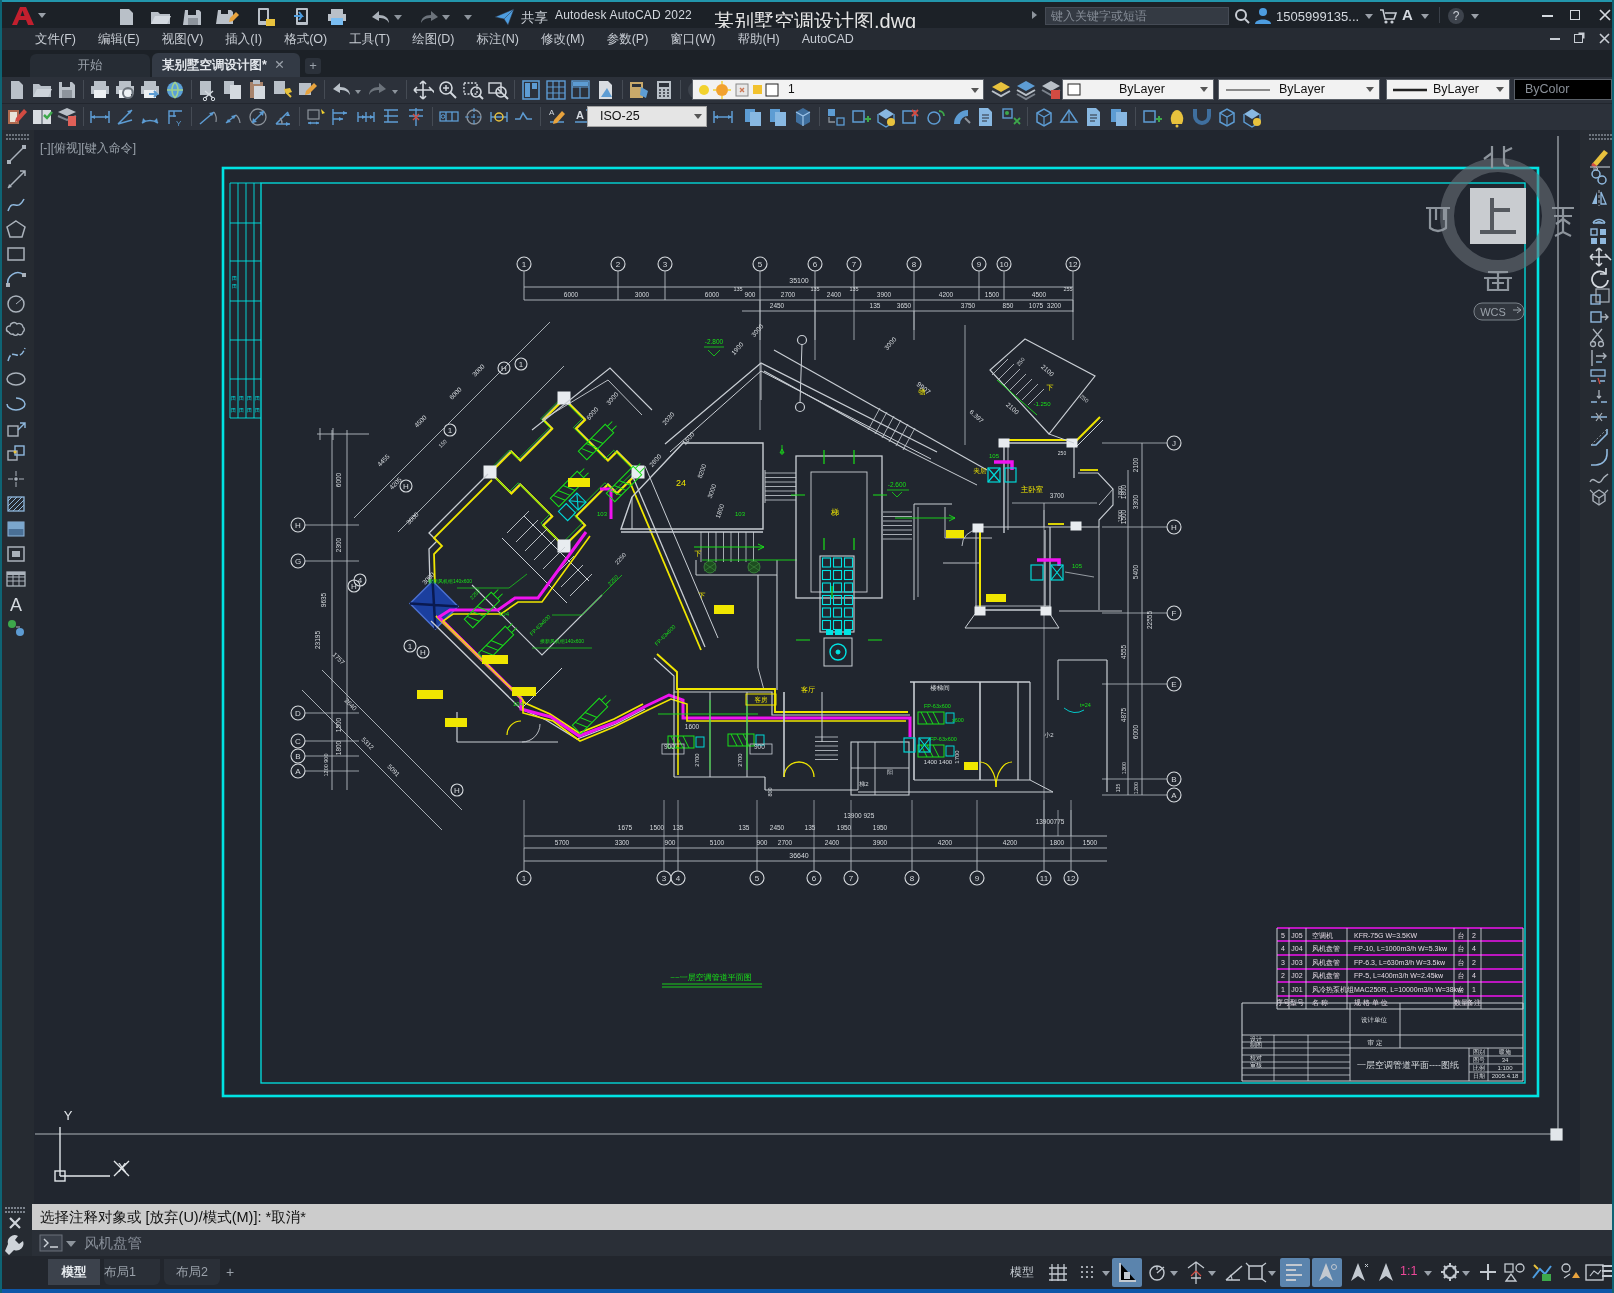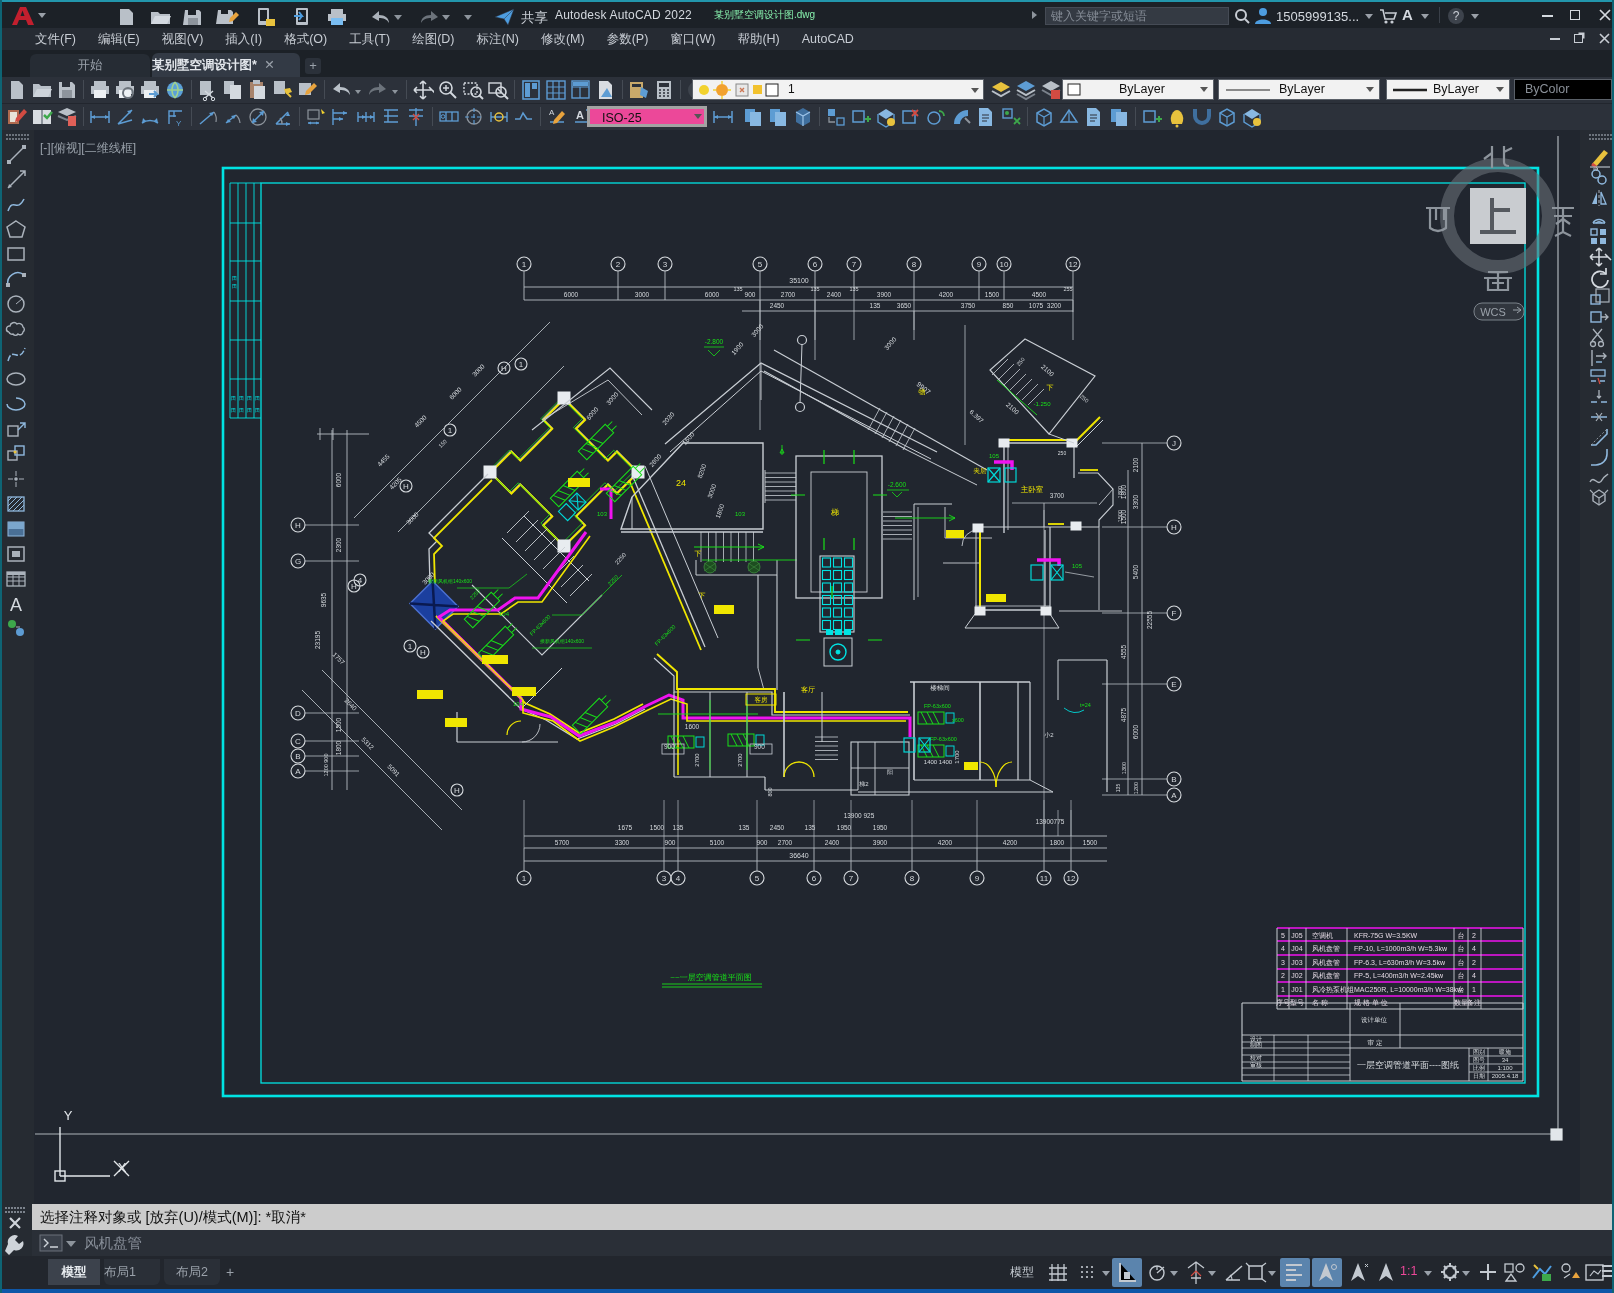--- a/index.html
+++ b/index.html
@@ -63,21 +63,21 @@
     <svg width="24" height="18" style="left:415px;top:6px">
       <path d="M21 9 L14 3 L14 7 C8 7 4 10 4 15 C6 11 10 10 14 10 L14 13 Z" fill="#6c737b"></path>
     </svg>
     <div class="abs " style="left:440px;top:13px;width:0;height:0;border-left:4px solid transparent;border-right:4px solid transparent;border-top:5px solid #8d949c"></div>
     <div class="abs " style="left:462px;top:13px;width:0;height:0;border-left:4px solid transparent;border-right:4px solid transparent;border-top:5px solid #8d949c"></div>
     <svg width="22" height="20" style="left:492px;top:5px">
       <path d="M1 10 L20 2 L14 18 L10 12 Z M10 12 L20 2" fill="#4d9de0" stroke="#2c313a" stroke-width="0.5"></path>
     </svg>
     <div class="abs " style="left:519px;top:7px;color:#c8cdd4;font-size:13.5px">共享</div>
     <div class="abs " style="left:553px;top:6px;color:#d4d9df;font-size:12px;letter-spacing:0.2px">Autodesk AutoCAD 2022</div>
-    <div class="abs " style="left:712px;top:6px;color:#86efac;font-size:10px">某别墅空调设计图.dwg</div>
+    <div class="abs " style="left:712px;top:6px;color:#e5e5e5;font-size:20px">某别墅空调设计图.dwg</div>
     <div class="abs " style="left:1030px;top:9px;width:0;height:0;border-top:4px solid transparent;border-bottom:4px solid transparent;border-left:5px solid #8d949c"></div>
     <div class="abs " style="left:1043px;top:5px;width:184px;height:18px;background:#343a43;border:1px solid #454b55;color:#858c96;font-size:12px;line-height:16px;padding-left:5px">键入关键字或短语</div>
     <svg width="18" height="18" style="left:1231px;top:5px">
       <circle cx="8" cy="8" r="5" fill="none" stroke="#c8cdd4" stroke-width="2"></circle>
       <path d="M12 12 L16 16" stroke="#c8cdd4" stroke-width="2"></path>
     </svg>
     <svg width="18" height="18" style="left:1252px;top:5px">
       <circle cx="9" cy="5" r="4" fill="#4d9de0"></circle>
       <path d="M1 17 C1 11 17 11 17 17 Z" fill="#4d9de0"></path>
     </svg>
@@ -105,21 +105,21 @@
 <div class="abs menubar" style="">
     <div style="padding-left:22px;white-space:nowrap"><span>文件(F)</span><span>编辑(E)</span><span>视图(V)</span><span>插入(I)</span><span>格式(O)</span><span>工具(T)</span><span>绘图(D)</span><span>标注(N)</span><span>修改(M)</span><span>参数(P)</span><span>窗口(W)</span><span>帮助(H)</span><span>AutoCAD</span></div>
     <div class="abs " style="left:1548px;top:10px;width:10px;height:2px;background:#c8cdd4"></div>
     <div class="abs " style="left:1572px;top:6px;width:9px;height:9px;border:1.5px solid #c8cdd4;background:#262b33;box-shadow:3px -3px 0 -1.5px #c8cdd4"></div>
     <svg width="14" height="14" style="left:1596px;top:4px">
       <path d="M2 2 L11 11 M11 2 L2 11" stroke="#c8cdd4" stroke-width="1.6"></path>
     </svg>
   </div>
 <div class="abs tabbar" style="">
     <div class="abs " style="left:28px;top:4px;width:120px;height:23px;background:#262c34;border-radius:6px 6px 0 0;color:#9aa1aa;font-size:12.5px;text-align:center;line-height:23px">开始</div>
-    <div class="abs " style="left:150px;top:3px;width:148px;height:24px;background:#333a45;border-radius:6px 6px 0 0;color:#e2e6eb;font-size:12.5px;font-weight:bold;line-height:24px;">某别墅空调设计图* <span style="color:#9aa1aa;font-weight:normal;margin-left:4px">✕</span></div>
+    <div class="abs " style="left:150px;top:3px;width:148px;height:24px;background:#333a45;border-radius:6px 6px 0 0;color:#e2e6eb;font-size:12.5px;font-weight:bold;line-height:24px;padding-left:10px">某别墅空调设计图* <span style="color:#9aa1aa;font-weight:normal;margin-left:4px">✕</span></div>
     <div class="abs " style="left:303px;top:8px;width:16px;height:16px;background:#2b313a;border-radius:3px;color:#9aa1aa;font-size:13px;text-align:center;line-height:15px">+</div>
   </div>
 <div class="abs tb" style="top:77px;height:27px">
     <svg width="22" height="22" style="left:4px;top:2px">
       <path d="M5 2 h8 l4 4 v14 h-12 z" fill="#b9c0c8"></path>
     </svg>
     <svg width="22" height="22" style="left:29px;top:2px">
       <path d="M2 5 h6 l2 2 h10 v11 h-18 z" fill="#b9c0c8"></path>
       <path d="M2 18 l4 -8 h15 l-4 8 z" fill="#cdd3da"></path>
     </svg>
@@ -395,21 +395,21 @@
       <path d="M4 16 h14" stroke="#5d9cd3" stroke-width="1.5"></path>
       <text x="5" y="13" fill="#d4d9df" font-size="11" font-weight="bold">A</text>
       <path d="M15 4 l4 0 l0 4" stroke="#5d9cd3" stroke-width="1.3" fill="none"></path>
     </svg>
     <svg width="22" height="22" style="left:594px;top:2px">
       <path d="M3 6 v10 M3 11 h10" stroke="#5d9cd3" stroke-width="1.4"></path>
       <path d="M13 11 l-4 -2 v4 z" fill="#5d9cd3"></path>
       <path d="M13 5 a7 7 0 1 1 -1 12" stroke="#3da84b" stroke-width="1.8" fill="none"></path>
       <path d="M12 17 l4 1 l-2 -4 z" fill="#3da84b"></path>
     </svg>
-    <div class="abs " style="left:585px;top:2px;width:120px;height:21px;background:#ec4899;border:3px solid #a3a3a3;color:#111;font-size:12.5px;line-height:19px;padding-left:12px">ISO-25</div>
+    <div class="abs " style="left:585px;top:2px;width:120px;height:21px;background:#e5e5e5;border:1px solid #a3a3a3;color:#111;font-size:12.5px;line-height:19px;padding-left:12px">ISO-25</div>
     <div class="abs " style="left:692px;top:10px;width:0;height:0;border-left:4px solid transparent;border-right:4px solid transparent;border-top:5px solid #555"></div>
     <svg width="22" height="22" style="left:710px;top:2px">
       <path d="M2 5 v12 M20 5 v12 M2 11 h18" stroke="#5d9cd3" stroke-width="1.5"></path>
       <path d="M2 11 l4 -2 v4 z M20 11 l-4 -2 v4 z" fill="#5d9cd3"></path>
     </svg>
     <svg width="22" height="22" style="left:740px;top:2px">
       <rect x="3" y="3" width="10" height="13" fill="#5d9cd3"></rect>
       <rect x="8" y="6" width="11" height="14" fill="#88b8e2"></rect>
     </svg>
     <svg width="22" height="22" style="left:765px;top:2px">
@@ -686,21 +686,21 @@
   </svg>
 <svg width="26" height="22" style="left:1586px;top:466px">
     <path d="M2 16 c4 -8 8 6 12 -2 c2 -4 4 -4 6 -6" fill="none" stroke="#aab2bb" stroke-width="1.5"></path>
   </svg>
 <svg width="26" height="22" style="left:1586px;top:486px">
     <path d="M5 8 l6 -4 l6 4 v7 l-6 4 l-6 -4 z" fill="none" stroke="#aab2bb" stroke-width="1.4"></path>
     <path d="M5 8 l6 4 l6 -4 M11 12 v7" stroke="#aab2bb" stroke-width="1.1" fill="none"></path>
     <path d="M2 4 l3 3 M20 4 l-3 3" stroke="#aab2bb" stroke-width="1.1"></path>
   </svg>
 <div class="abs canvas" style=""></div>
-<div class="abs " style="left:38px;top:140px;color:#99a1aa;font-size:12px;z-index:5">[-][俯视][二维线框]</div>
+<div class="abs " style="left:38px;top:140px;color:#99a1aa;font-size:12px;z-index:5">[-][俯视][键入命令]</div>
 <svg width="1614" height="1293" viewBox="0 0 1614 1293" style="left:0;top:0;z-index:3">
     <line x1="33" y1="1134" x2="1556" y2="1134" stroke="#aeb4ba" stroke-width="1.2"></line>
     <line x1="1556" y1="136" x2="1556" y2="1134" stroke="#aeb4ba" stroke-width="1.2"></line>
     <rect x="221" y="168" width="1315" height="928" fill="none" stroke="#00e3e3" stroke-width="2.6"></rect>
     <rect x="259" y="183" width="1264" height="900" fill="none" stroke="#00e3e3" stroke-width="1.3"></rect>
     <line x1="228" y1="183" x2="228" y2="418" stroke="#00e3e3" stroke-width="0.9"></line>
     <line x1="236" y1="183" x2="236" y2="418" stroke="#00e3e3" stroke-width="0.9"></line>
     <line x1="244" y1="183" x2="244" y2="418" stroke="#00e3e3" stroke-width="0.9"></line>
     <line x1="252" y1="183" x2="252" y2="418" stroke="#00e3e3" stroke-width="0.9"></line>
     <line x1="228" y1="183" x2="259" y2="183" stroke="#00e3e3" stroke-width="0.9"></line>

